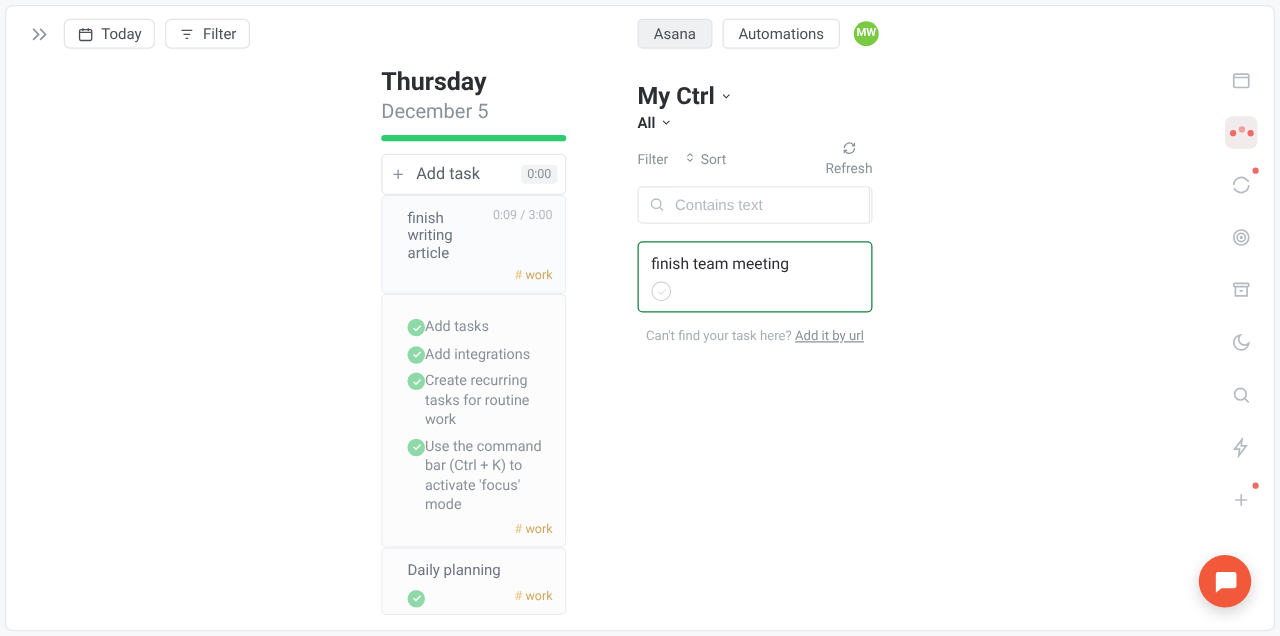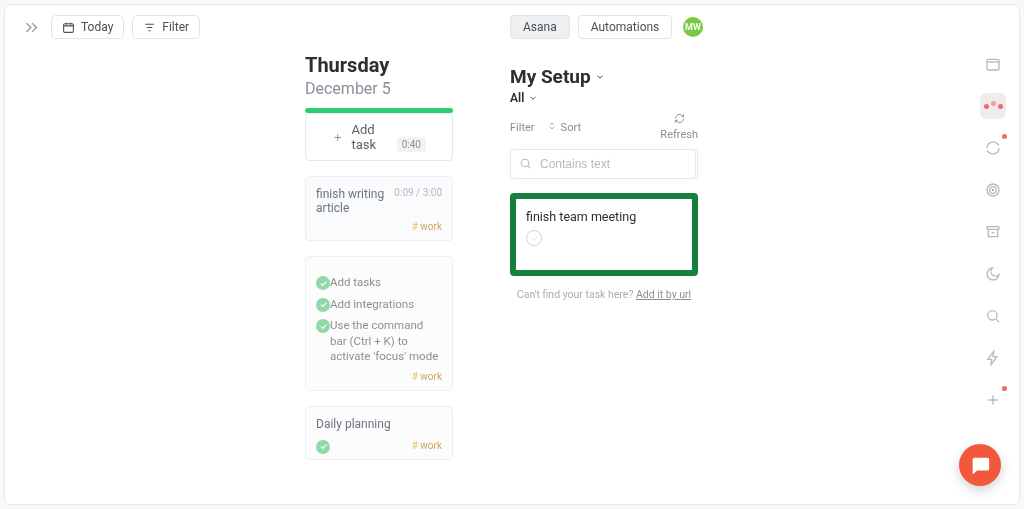--- a/index.html
+++ b/index.html
@@ -58,38 +58,39 @@
     top: 48px;
     width: 148px;
   }
   .day-title { font-size: 20px; font-weight: 700; color: #2c2e33; }
   .day-date  { font-size: 16px; color: #8a9099; margin-top: 2px; }
   .progress {
     height: 5px; border-radius: 3px; background: #2ecc71;
     margin-top: 10px; width: 100%;
   }
   .add-task-row {
-    display: flex; align-items: flex-end; justify-content: space-between;
+    margin-top: 10px;
+    display: flex; align-items: center; justify-content: space-between;
     border: 1px solid #e6e8eb; border-radius: 4px;
-    padding: 8px 26px;
+    padding: 8px 6px;
     font-size: 13px; color: #5b6168;
     background: #fff;
   }
   .add-task-row .left { display: flex; align-items: center; gap: 8px; }
   .time-chip {
     font-size: 10px; color: #8a9099;
     background: #f0f2f4; border-radius: 3px;
     padding: 2px 5px;
   }
   .task-card {
-    margin-top: 15px;
+    margin-top: 0;
     border: 1px solid #eceef1;
     border-radius: 4px;
     background: #fcfcfd;
-    padding: 10px 10px 8px 10px;
+    padding: 10px 10px 8px 20px;
   }
   .task-card.light { background: #fafbfc; }
   .task-head { display: flex; justify-content: space-between; align-items: flex-start; gap: 6px; }
   .task-title { font-size: 12px; color: #6d7480; }
   .task-time  { font-size: 10px; color: #b2b8c0; white-space: nowrap; }
   .task-footer { display: flex; justify-content: flex-end; margin-top: 6px; }
   .channel-tag { font-size: 10px; color: #cfa85e; }
   .channel-tag::before { content: "# "; color: #e8c27a; }
   .subtasks { margin-top: 8px; display: flex; flex-direction: column; gap: 6px; }
   .subtask { display: flex; gap: 0; align-items: flex-start; font-size: 11.5px; color: #8a9099; line-height: 1.35; }
@@ -150,22 +151,22 @@
   .search-row input::placeholder { color: #b5bac1; }
   .search-row .reset {
     font-size: 11px; color: #5b6168; padding: 0 10px;
     border-left: 1px solid #e6e8eb;
     align-self: stretch;
     display: flex; align-items: center;
     cursor: pointer;
   }
   .ext-task {
     margin-top: 14px;
-    border: 6px solid #15803d; border-radius: 4px;
-    padding: 10px 10px 24px 10px; background: #fff;
+    border: 1px solid #15803d; border-radius: 4px;
+    padding: 10px 10px 8px 10px; background: #fff;
   }
   .ext-task-title { font-size: 12.5px; color: #2c2e33; }
   .ext-check {
     margin-top: 6px;
     width: 16px; height: 16px; border-radius: 50%;
     border: 1.5px solid #cfd3d9;
     display: flex; align-items: center; justify-content: center;
   }
   .ext-check svg { width: 9px; height: 9px; stroke: #cfd3d9; }
   .hint {
@@ -246,21 +247,21 @@
     <div class="day-date">December 5</div>
     <div class="progress"></div>
 
     <div class="add-task-row">
       <div class="left">
         <svg width="13" height="13" viewBox="0 0 24 24" fill="none" stroke="#8a9099" stroke-width="2">
             <path d="M12 5v14M5 12h14"></path>
           </svg>
         <span>Add task</span>
       </div>
-      <span class="time-chip">0:40</span>
+      <span class="time-chip">0:00</span>
     </div>
 
     <div class="task-card light">
       <div class="task-head">
         <div class="task-title">finish writing article</div>
         <div class="task-time">0:09 / 3:00</div>
       </div>
       <div class="task-footer">
           <span class="channel-tag">work</span>
         </div>
@@ -283,20 +284,28 @@
               </svg>
             </div>
           <span>Add integrations</span>
         </div>
         <div class="subtask">
           <div class="check">
               <svg viewBox="0 0 24 24" fill="none" stroke-width="3">
                 <path d="M5 12l5 5L20 7"></path>
               </svg>
             </div>
+          <span>Create recurring tasks for routine work</span>
+        </div>
+        <div class="subtask">
+          <div class="check">
+              <svg viewBox="0 0 24 24" fill="none" stroke-width="3">
+                <path d="M5 12l5 5L20 7"></path>
+              </svg>
+            </div>
           <span>Use the command bar (Ctrl + K) to activate 'focus' mode</span>
         </div>
       </div>
       <div class="task-footer">
           <span class="channel-tag">work</span>
         </div>
     </div>
 
     <div class="task-card">
       <div class="task-head">
@@ -317,21 +326,21 @@
     </div>
   </div>
 
   <div class="right-col">
     <div class="tab-row">
       <div class="tab-btn active">Asana</div>
       <div class="tab-btn">Automations</div>
     </div>
 
     <div class="panel-title-row">
-      <span class="panel-title">My Setup</span>
+      <span class="panel-title">My Ctrl</span>
       <svg class="chev" viewBox="0 0 24 24" fill="none" stroke="#2c2e33" stroke-width="2">
           <path d="M6 9l6 6 6-6"></path>
         </svg>
     </div>
     <div class="panel-sub-row">
       <span>All</span>
       <svg class="chev" viewBox="0 0 24 24" fill="none" stroke="#2c2e33" stroke-width="2">
           <path d="M6 9l6 6 6-6"></path>
         </svg>
     </div>

